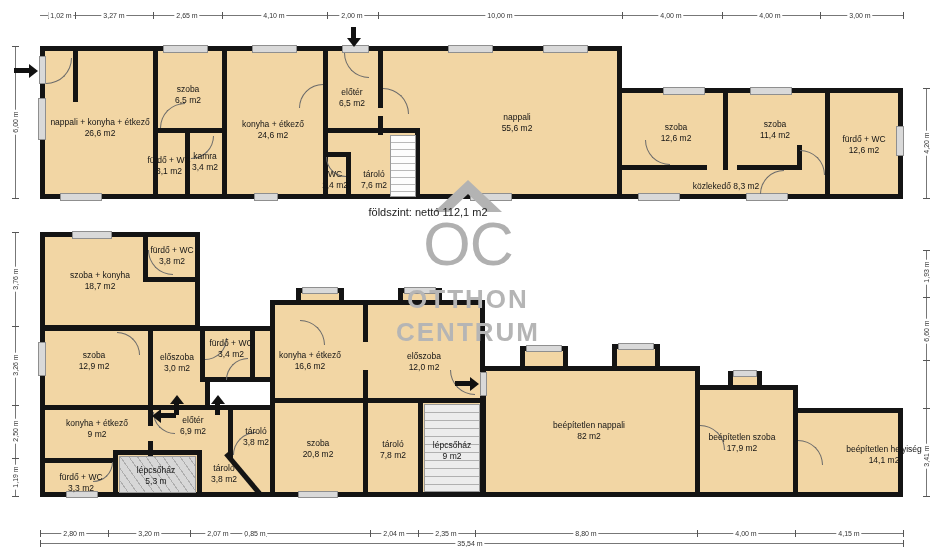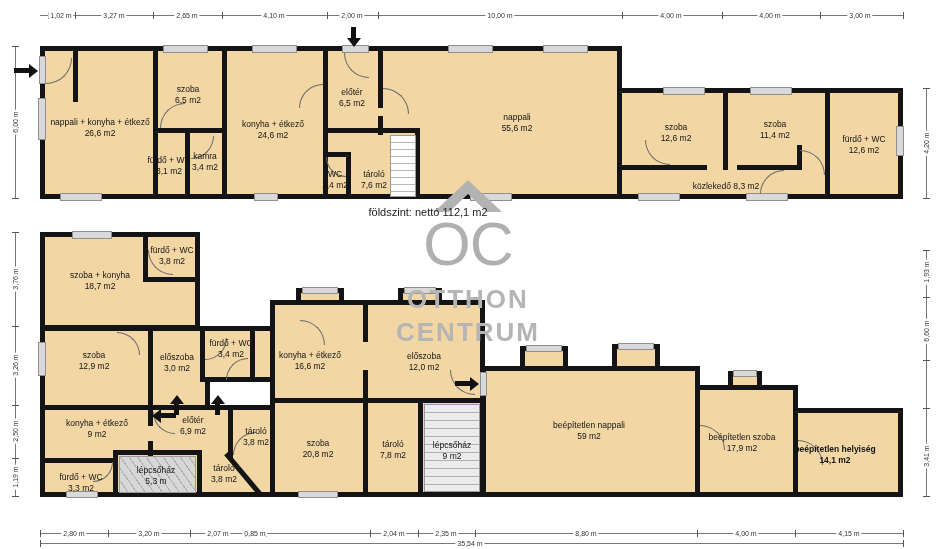--- a/index.html
+++ b/index.html
@@ -352,27 +352,27 @@
   <div class="rl wrap" style="left:393px;top:450px;width:42px;">
       <span>tároló</span>
       <span>7,8 m2</span>
     </div>
   <div class="rl" style="left:452px;top:451px;">
       <span>lépcsőház</span>
       <span>9 m2</span>
     </div>
   <div class="rl" style="left:589px;top:431px;">
       <span>beépítetlen nappali</span>
-      <span>59 m2</span>
+      <span>82 m2</span>
     </div>
   <div class="rl" style="left:742px;top:443px;">
       <span>beépítetlen szoba</span>
       <span>17,9 m2</span>
     </div>
-  <div class="rl" style="left:835px;top:455px;font-weight:bold;">
+  <div class="rl" style="left:884px;top:455px;">
       <span>beépítetlen helyiség</span>
       <span>14,1 m2</span>
     </div>
 
   <div class="wm">
     <svg width="68" height="36" viewBox="0 0 68 36">
       <polygon points="0,36 34,4 68,36 53,36 34,18 15,36" fill="#b3b3b3"></polygon>
     </svg>
     <div class="oc">OC</div>
     <div class="sub" style="margin-top:10px;">OTTHON</div>

